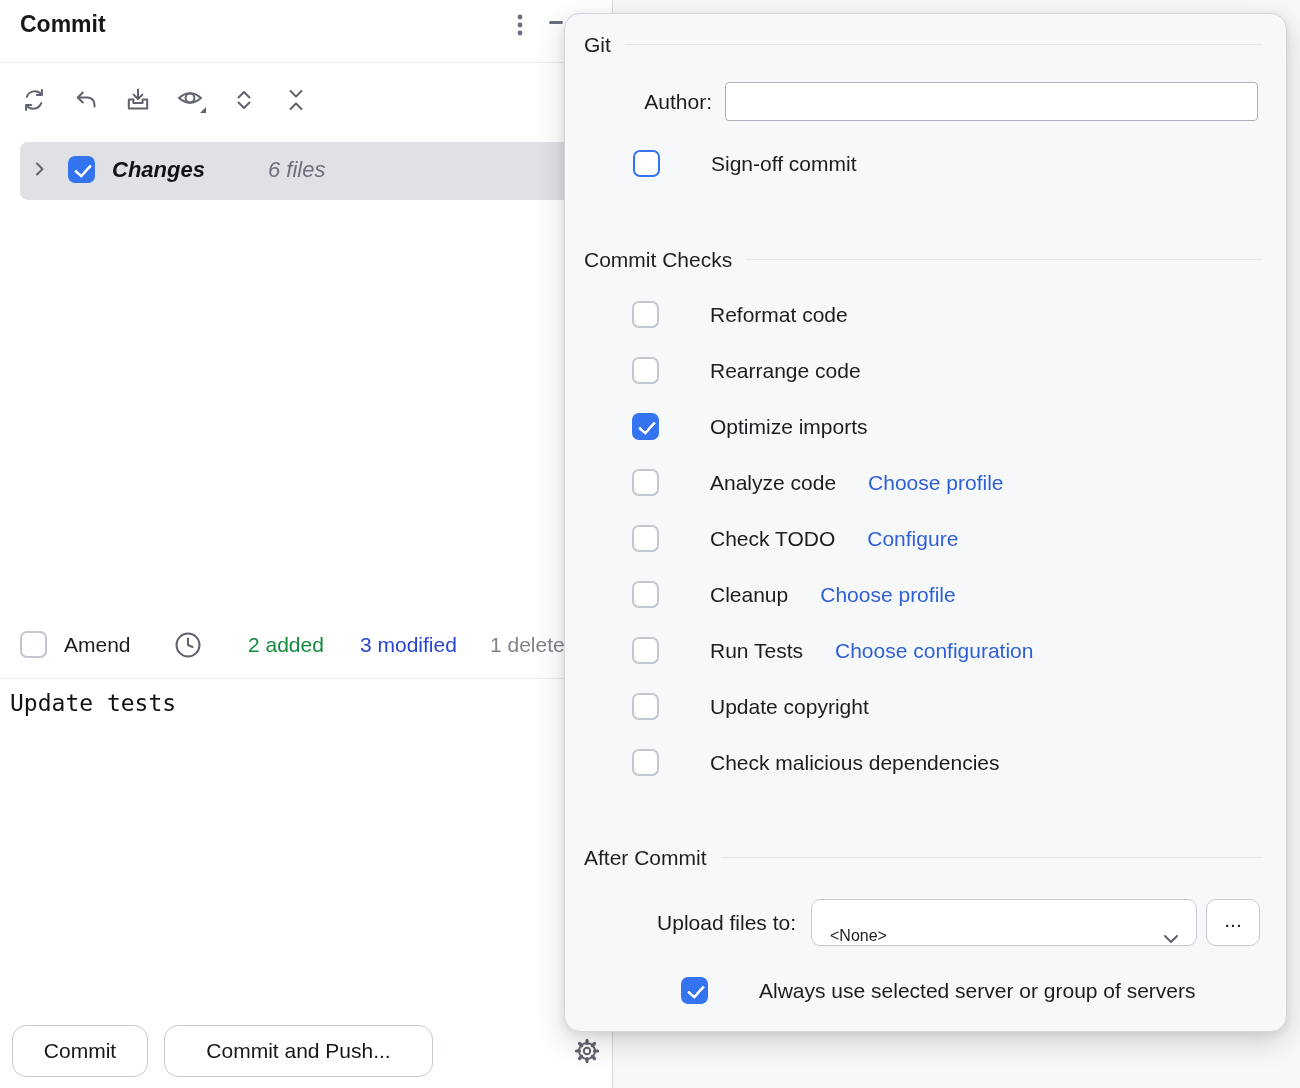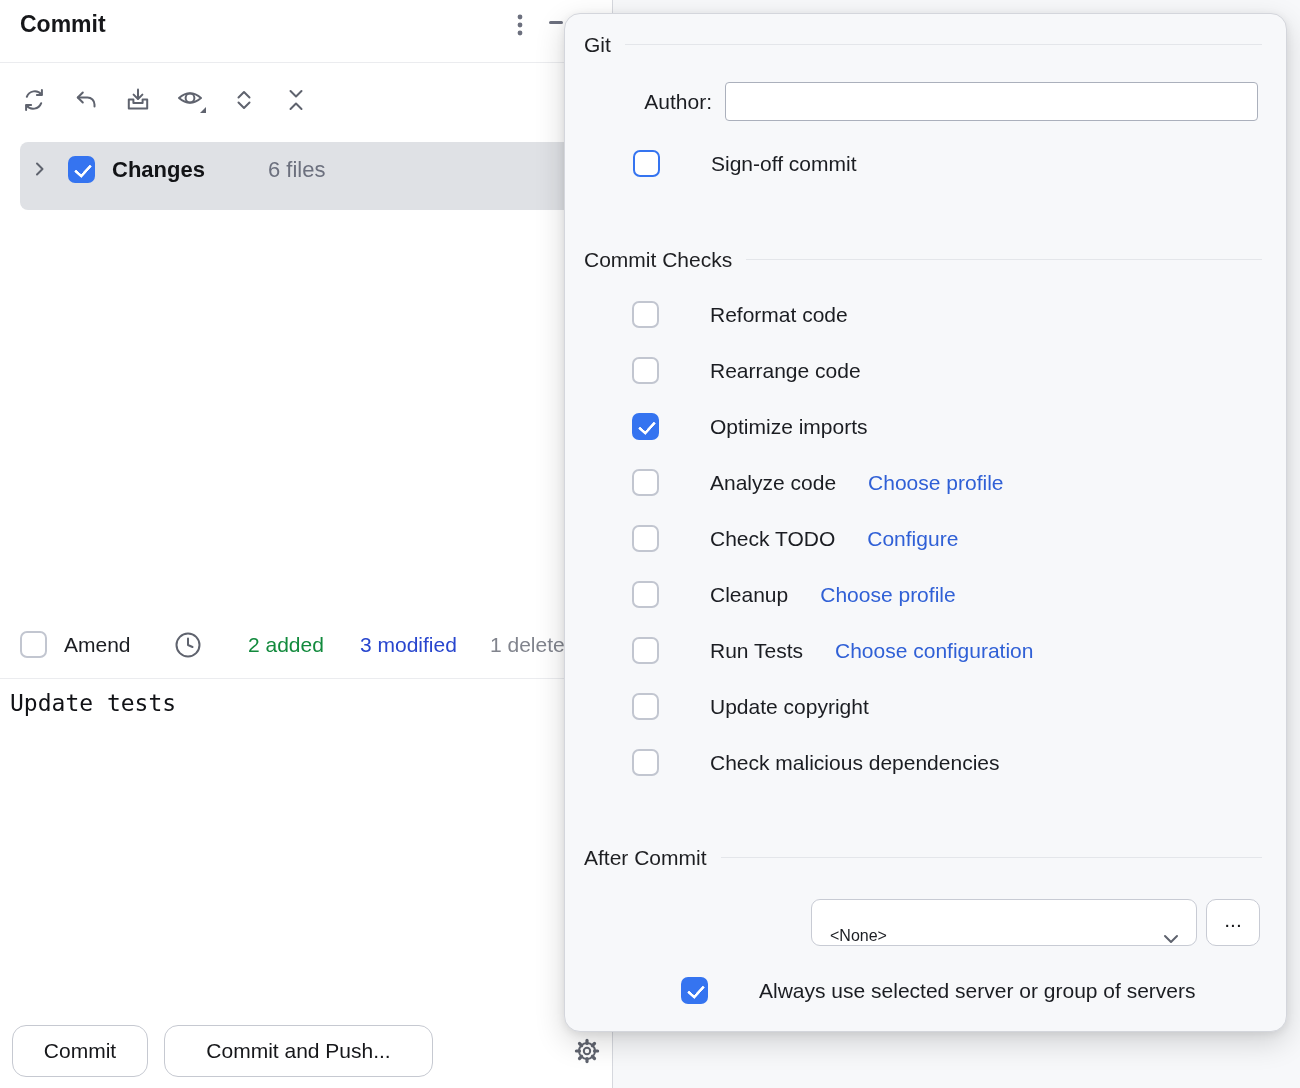--- a/index.html
+++ b/index.html
@@ -10,21 +10,21 @@
   .commit-panel{position:absolute;left:0;top:0;width:613px;height:1088px;background:#FFFFFF;border-right:1px solid #D6D8DE;box-sizing:border-box;}
   .panel-title{position:absolute;left:20px;top:11px;font-size:23px;font-weight:bold;color:#16171A;}
   .icon-btn{position:absolute;width:32px;height:32px;display:flex;align-items:center;justify-content:center;}
   .icon-btn svg{stroke:#5F636E;fill:none;stroke-width:2;stroke-linecap:round;stroke-linejoin:round;}
   .kebab{left:504px;top:9px;}
   .min-dash{position:absolute;left:549px;top:21px;width:14px;height:3px;background:#6C707E;border-radius:1.5px;}
   .header-line{position:absolute;left:0;top:62px;width:613px;height:1px;background:#EBECEF;}
   .toolbar-icon{top:84px;}
   .ti-0{left:18px;} .ti-1{left:70px;} .ti-2{left:122px;} .ti-3{left:174px;width:36px;} .ti-4{left:228px;} .ti-5{left:280px;}
 
-  .changes-row{position:absolute;left:20px;top:142px;width:593px;height:68px;background:#DFE1E5;border-radius:8px 0 0 8px;}
+  .changes-row{position:absolute;left:20px;top:142px;width:593px;height:58px;background:#DFE1E5;border-radius:8px 0 0 8px;font-style:italic;}
   .changes-chevron{left:4px;top:11px;position:absolute;}
   .changes-cb{position:absolute;left:48px;top:14px;}
   .changes-label{position:absolute;left:92px;top:14px;font-size:22px;font-weight:bold;line-height:27px;color:#121316;}
   .changes-count{position:absolute;left:208px;top:14px;font-size:22px;line-height:27px;color:#6C707E;margin-left:40px;}
 
   .amend-cb{position:absolute;left:20px;top:631px;}
   .amend-label{position:absolute;left:64px;top:631px;font-size:21px;line-height:27px;}
   .clock{left:172px;top:629px;}
   .stat{position:absolute;top:631px;font-size:21px;line-height:27px;}
   .stat-added{left:248px;color:#128A3D;}
@@ -244,20 +244,21 @@
       <span class="cb"></span>
       <span class="chk-label">Check malicious dependencies</span>
 
     </div>
 
     <div class="sec sec-after">
       <span class="sec-label">After Commit</span>
       <span class="sec-rule"></span>
     </div>
 
+    <div class="upload-label">Upload files to:</div>
     <div class="upload-select">
       <span>&lt;None&gt;</span>
       <svg width="18" height="12" viewBox="0 0 18 12">
         <polyline points="3,3 9,9 15,3"></polyline>
       </svg>
     </div>
     <div class="browse-btn">...</div>
 
     <div class="chk-row row-always">
       <span class="cb checked"></span>

